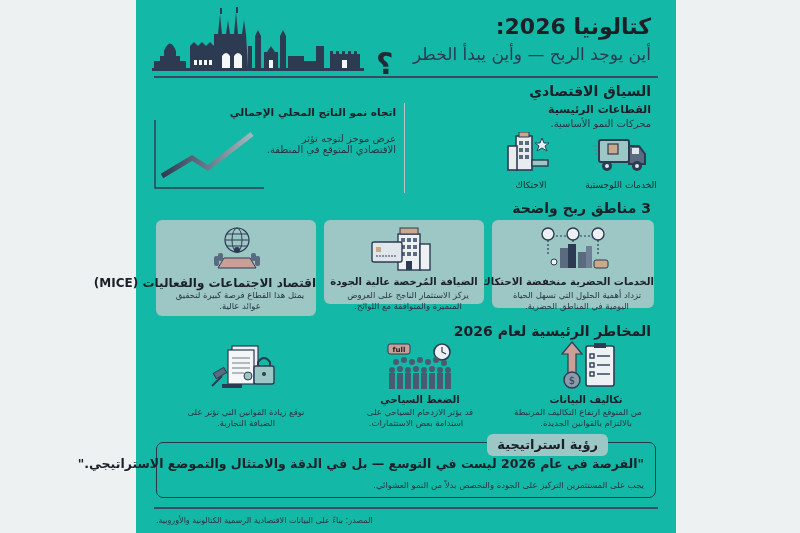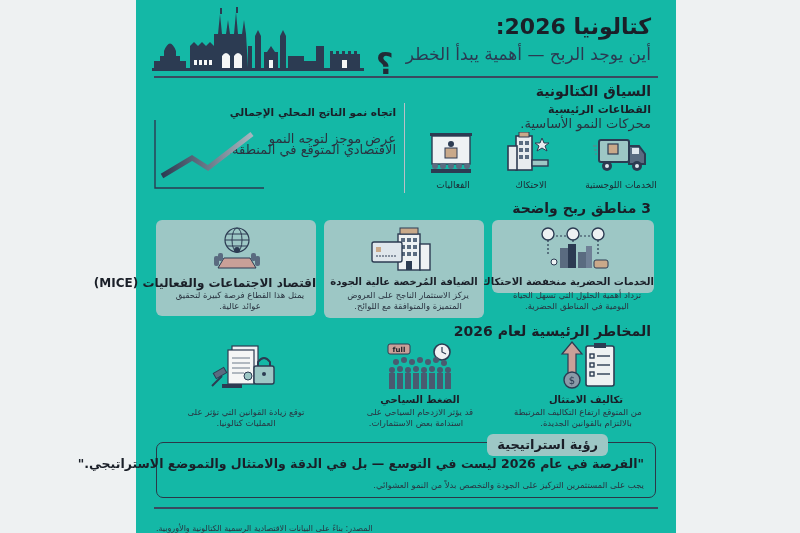--- a/index.html
+++ b/index.html
@@ -8,34 +8,34 @@
   .panel { position: absolute; left: 136px; top: 0; width: 540px; height: 533px; background: #14b8a6; }
   .abs { position: absolute; }
   .rtl { direction: rtl; text-align: right; }
   .title { right: 25px; top: 14px; font-size: 22px; font-weight: bold; color: #1a1f28; }
   .subtitle { right: 25px; top: 44px; font-size: 17px; color: #2b3a52; white-space: nowrap; }
   .qmark { left: 240px; top: 46px; font-size: 30px; font-weight: bold; color: #222a36; }
   .header-rule { left: 18px; right: 18px; top: 76px; height: 2px; background: #3a4a60; }
   .skyline { left: 16px; top: 6px; width: 212px; height: 70px; }
   .h2 { font-size: 14px; font-weight: bold; color: #1a1f28; white-space: nowrap; }
   .h3 { font-size: 11.5px; font-weight: bold; color: #1a1f28; white-space: nowrap; }
-  .p { font-size: 13px; color: #2a3340; line-height: 12px; }
+  .p { font-size: 10px; color: #2a3340; line-height: 12px; }
   .vline { width: 1px; background: #b9c0c6; }
   .sector-label { font-size: 9px; color: #1e2530; text-align: center; width: 80px; }
   .card { background: #9dc7c5; border-radius: 6px; }
   .card .h3 { text-align: center; position: absolute; left: 0; right: 0; }
   .card .p { text-align: center; position: absolute; left: 8px; right: 8px; margin-left: 8px; }
   .risk .h3 { text-align: center; }
   .risk .p { text-align: center; }
   .vision-box { left: 20px; right: 20px; top: 442px; height: 56px; border: 1.6px solid #2c3748; border-radius: 7px; }
   .vision-tab { right: 68px; top: 434px; height: 22px; padding: 0 10px; background: #9dc7c5; border-radius: 6px; font-size: 13px; font-weight: bold; line-height: 22px; color: #1a1f28; }
   .quote { right: 32px; top: 456px; font-size: 13.5px; font-weight: bold; color: #1a1f28; white-space: nowrap; }
   .quote-sub { right: 32px; top: 480px; font-size: 8.5px; color: #2a3340; white-space: nowrap; }
   .footer-rule { left: 18px; right: 18px; top: 507px; height: 2px; background: #3a4a60; }
-  .source { left: 20px; top: 516px; font-size: 8px; color: #2a3340; white-space: nowrap; direction: rtl; margin-top: 8px; }
+  .source { left: 20px; top: 516px; font-size: 8px; color: #2a3340; white-space: nowrap; direction: rtl; }
 </style>
 </head>
 <body>
 
 <div class="panel">
 
   <svg class="abs skyline" viewBox="0 0 212 70">
     <g fill="#2c3b52">
       <rect x="0" y="62" width="212" height="3"></rect>
       <path d="M2 62 L2 55 L8 55 L8 50 L12 50 L12 45 Q18 30 24 45 L24 50 L28 50 L28 55 L34 55 L34 62 Z"></path>
@@ -65,25 +65,25 @@
         <rect x="52" y="54" width="3" height="5"></rect>
         <rect x="57" y="54" width="3" height="5"></rect>
       <path d="M70 62 L70 50 Q74 44 78 50 L78 62 Z"></path>
       <path d="M82 62 L82 50 Q86 44 90 50 L90 62 Z"></path>
       <rect x="117" y="54" width="4" height="8"></rect>
       <rect x="190" y="54" width="5" height="8"></rect>
     </g>
   </svg>
 
   <div class="abs title rtl">كتالونيا 2026:</div>
-  <div class="abs subtitle rtl">أين يوجد الربح — أهمية يبدأ الخطر</div>
+  <div class="abs subtitle rtl">أين يوجد الربح — وأين يبدأ الخطر</div>
   <div class="abs qmark">؟</div>
   <div class="abs header-rule"></div>
 
-  <div class="abs h2 rtl" style="right:25px; top:83px;">السياق الكتالونية</div>
+  <div class="abs h2 rtl" style="right:25px; top:83px;">السياق الاقتصادي</div>
 
   <div class="abs h3 rtl" style="right:25px; top:103px; font-size:11px;">القطاعات الرئيسية</div>
   <div class="abs p rtl" style="right:25px; top:118px;">محركات النمو الأساسية.</div>
 
   <div class="abs vline" style="left:268px; top:103px; height:90px;"></div>
 
   <div class="abs" style="left:440px; top:136px; width:90px; height:60px;">
     <svg width="56" height="38" viewBox="0 0 56 38" style="position:absolute; left:17px; top:0;">
       <rect x="6" y="4" width="30" height="22" rx="2" fill="#9dc7c5" stroke="#2c3b52" stroke-width="2"></rect>
       <path d="M36 10 L46 10 L52 18 L52 28 L36 28 Z" fill="#5a6b80" stroke="#2c3b52" stroke-width="2"></path>
@@ -108,75 +108,58 @@
       <rect x="15" y="16" width="4" height="4" fill="#5a6b80"></rect>
         <rect x="21" y="16" width="4" height="4" fill="#5a6b80"></rect>
       <rect x="15" y="23" width="4" height="4" fill="#5a6b80"></rect>
         <rect x="21" y="23" width="4" height="4" fill="#5a6b80"></rect>
       <rect x="28" y="28" width="16" height="6" fill="#9dc7c5" stroke="#2c3b52" stroke-width="1.4"></rect>
       <path d="M38 6 L40 11 L45 11 L41 14 L43 19 L38 16 L33 19 L35 14 L31 11 L36 11 Z" fill="#e8ecef" stroke="#2c3b52" stroke-width="1"></path>
     </svg>
     <div class="abs sector-label rtl" style="left:-5px; top:50px;">الاحتكاك</div>
   </div>
 
-  <div class="abs" style="left:282px; top:132px; width:70px; height:64px;">
-    <svg width="44" height="42" viewBox="0 0 44 42" style="position:absolute; left:11px; top:0;">
-      <rect x="1" y="1" width="42" height="3" fill="#2c3b52"></rect>
-      <rect x="3" y="4" width="38" height="28" fill="#eef1f3" stroke="#2c3b52" stroke-width="1.4"></rect>
-      <circle cx="22" cy="12" r="3" fill="#2c3b52"></circle>
-      <rect x="16" y="16" width="12" height="10" fill="#c9a98a" stroke="#2c3b52" stroke-width="1"></rect>
-      <g fill="#5a6b80">
-          <circle cx="6" cy="34" r="3"></circle>
-          <circle cx="14" cy="34" r="3"></circle>
-          <circle cx="22" cy="34" r="3"></circle>
-          <circle cx="30" cy="34" r="3"></circle>
-          <circle cx="38" cy="34" r="3"></circle>
-        </g>
-      <rect x="2" y="37" width="40" height="4" fill="#2c3b52"></rect>
-    </svg>
-    <div class="abs sector-label rtl" style="left:-5px; top:48px;">الفعاليات</div>
-  </div>
 
   <div class="abs h3 rtl" style="right:280px; top:106px; font-size:10.5px;">اتجاه نمو الناتج المحلي الإجمالي</div>
-  <div class="abs p rtl" style="right:280px; top:133px;">عرض موجز لتوجه النمو</div>
+  <div class="abs p rtl" style="right:280px; top:133px;">عرض موجز لتوجه تؤثر</div>
   <div class="abs p rtl" style="right:280px; top:144px;">الاقتصادي المتوقع في المنطقة.</div>
   <svg class="abs" style="left:18px; top:120px;" width="110" height="70" viewBox="0 0 110 70">
     <defs>
         <linearGradient id="g1" x1="0" x2="1">
           <stop offset="0" stop-color="#2c3b52"></stop>
           <stop offset="1" stop-color="#a6b6bf"></stop>
         </linearGradient>
       </defs>
     <path d="M1 0 V68 H110" fill="none" stroke="#2c3b52" stroke-width="1.4"></path>
     <path d="M8 56 L38 38 L54 48 L98 14" fill="none" stroke="url(#g1)" stroke-width="5" stroke-linejoin="miter"></path>
   </svg>
 
   <div class="abs h2 rtl" style="right:25px; top:200px;">3 مناطق ربح واضحة</div>
 
-  <div class="abs card" style="left:356px; top:220px; width:162px; height:73px;">
+  <div class="abs card" style="left:356px; top:220px; width:162px; height:88px;">
     <svg class="abs" style="left:44px; top:6px;" width="74" height="44" viewBox="0 0 74 44">
       <g fill="none" stroke="#2c3b52" stroke-width="1.2" stroke-dasharray="2 2">
           <path d="M12 10 H62 M12 14 V30 M37 14 V24 M62 14 V30"></path>
         </g>
       <circle cx="12" cy="8" r="6" fill="#eef1f3" stroke="#2c3b52" stroke-width="1.4"></circle>
       <circle cx="37" cy="8" r="6" fill="#eef1f3" stroke="#2c3b52" stroke-width="1.4"></circle>
       <circle cx="62" cy="8" r="6" fill="#eef1f3" stroke="#2c3b52" stroke-width="1.4"></circle>
       <rect x="24" y="22" width="8" height="20" fill="#5a6b80"></rect>
         <rect x="32" y="18" width="8" height="24" fill="#2c3b52"></rect>
         <rect x="42" y="26" width="8" height="16" fill="#5a6b80"></rect>
         <rect x="50" y="20" width="6" height="22" fill="#6f8096"></rect>
       <rect x="58" y="34" width="14" height="8" rx="2" fill="#c9a98a" stroke="#2c3b52" stroke-width="1"></rect>
       <circle cx="18" cy="36" r="3" fill="#eef1f3" stroke="#2c3b52"></circle>
     </svg>
     <div class="h3 rtl" style="top:56px; font-size:10px;">الخدمات الحضرية منخفضة الاحتكاك</div>
     <div class="p rtl" style="top:70px; font-size:8.5px; line-height:11px;">تزداد أهمية الحلول التي تسهل الحياة</div>
     <div class="p rtl" style="top:81px; font-size:8.5px; line-height:11px;">اليومية في المناطق الحضرية.</div>
   </div>
 
-  <div class="abs card" style="left:188px; top:220px; width:160px; height:98px;">
+  <div class="abs card" style="left:188px; top:220px; width:160px; height:84px;">
     <svg class="abs" style="left:44px; top:6px;" width="72" height="46" viewBox="0 0 72 46">
       <rect x="30" y="8" width="22" height="36" fill="#eef1f3" stroke="#2c3b52" stroke-width="1.4"></rect>
       <rect x="52" y="18" width="10" height="26" fill="#eef1f3" stroke="#2c3b52" stroke-width="1.4"></rect>
       <rect x="32" y="2" width="18" height="6" fill="#c9a98a" stroke="#2c3b52" stroke-width="1"></rect>
       <g fill="#5a6b80">
           <rect x="33" y="12" width="4" height="4"></rect>
           <rect x="39" y="12" width="4" height="4"></rect>
           <rect x="45" y="12" width="4" height="4"></rect>
           <rect x="33" y="19" width="4" height="4"></rect>
           <rect x="39" y="19" width="4" height="4"></rect>
@@ -223,21 +206,21 @@
       <rect x="36" y="3" width="12" height="5" fill="#2c3b52"></rect>
       <g stroke="#2c3b52" stroke-width="1.4">
           <rect x="32" y="14" width="4" height="4" fill="none"></rect>
           <path d="M39 16 H52"></path>
           <rect x="32" y="23" width="4" height="4" fill="none"></rect>
           <path d="M39 25 H52"></path>
           <rect x="32" y="32" width="4" height="4" fill="none"></rect>
           <path d="M39 34 H52"></path>
         </g>
     </svg>
-    <div class="abs h3 rtl" style="left:0; right:0; top:54px; font-size:10px;">تكاليف الامتثال</div>
+    <div class="abs h3 rtl" style="left:0; right:0; top:54px; font-size:10px;">تكاليف البيانات</div>
     <div class="abs p rtl" style="left:0; right:16px; top:67px; font-size:8.5px; line-height:11px;">من المتوقع ارتفاع التكاليف المرتبطة</div>
     <div class="abs p rtl" style="left:0; right:0; top:78px; font-size:8.5px; line-height:11px;">بالالتزام بالقوانين الجديدة.</div>
   </div>
 
   <div class="abs risk" style="left:204px; top:340px; width:160px; height:92px;">
     <svg class="abs" style="left:44px; top:2px;" width="76" height="48" viewBox="0 0 76 48">
       <rect x="4" y="2" width="22" height="10" rx="2" fill="#c9a098" stroke="#2c3b52" stroke-width="1"></rect>
       <text x="15" y="10" font-size="7" text-anchor="middle" fill="#1a1f28" font-weight="bold" font-family="DejaVu Sans, sans-serif">full</text>
       <circle cx="58" cy="10" r="8" fill="#eef1f3" stroke="#2c3b52" stroke-width="1.6"></circle>
       <path d="M58 5 V10 L62 12" stroke="#2c3b52" stroke-width="1.2" fill="none"></path>
@@ -281,21 +264,21 @@
         </g>
       <circle cx="38" cy="34" r="4" fill="#9dc7c5" stroke="#2c3b52"></circle>
       <rect x="4" y="28" width="12" height="6" transform="rotate(-30 10 31)" fill="#5a6b80" stroke="#2c3b52"></rect>
       <path d="M2 44 L12 34" stroke="#2c3b52" stroke-width="2"></path>
       <rect x="12" y="42" width="20" height="4" fill="#2c3b52"></rect>
       <path d="M48 24 V20 Q54 12 60 20 V24" fill="none" stroke="#2c3b52" stroke-width="2"></path>
       <rect x="44" y="24" width="20" height="18" rx="2" fill="#9dc7c5" stroke="#2c3b52" stroke-width="1.4"></rect>
       <circle cx="54" cy="32" r="2" fill="#2c3b52"></circle>
     </svg>
     <div class="abs p rtl" style="left:0; right:0; top:67px; font-size:8.5px; line-height:11px;">توقع زيادة القوانين التي تؤثر على</div>
-    <div class="abs p rtl" style="left:0; right:0; top:78px; font-size:8.5px; line-height:11px;">العمليات كتالونيا.</div>
+    <div class="abs p rtl" style="left:0; right:0; top:78px; font-size:8.5px; line-height:11px;">الضيافة التجارية.</div>
   </div>
 
   <div class="abs vision-box"></div>
   <div class="abs vision-tab rtl">رؤية استراتيجية</div>
   <div class="abs quote rtl" style="font-size:12.5px;">"الفرصة في عام 2026 ليست في التوسع — بل في الدقة والامتثال والتموضع الاستراتيجي."</div>
   <div class="abs quote-sub rtl">يجب على المستثمرين التركيز على الجودة والتخصص بدلاً من النمو العشوائي.</div>
 
   <div class="abs footer-rule"></div>
   <div class="abs source">المصدر: بناءً على البيانات الاقتصادية الرسمية الكتالونية والأوروبية.</div>
 </div>

